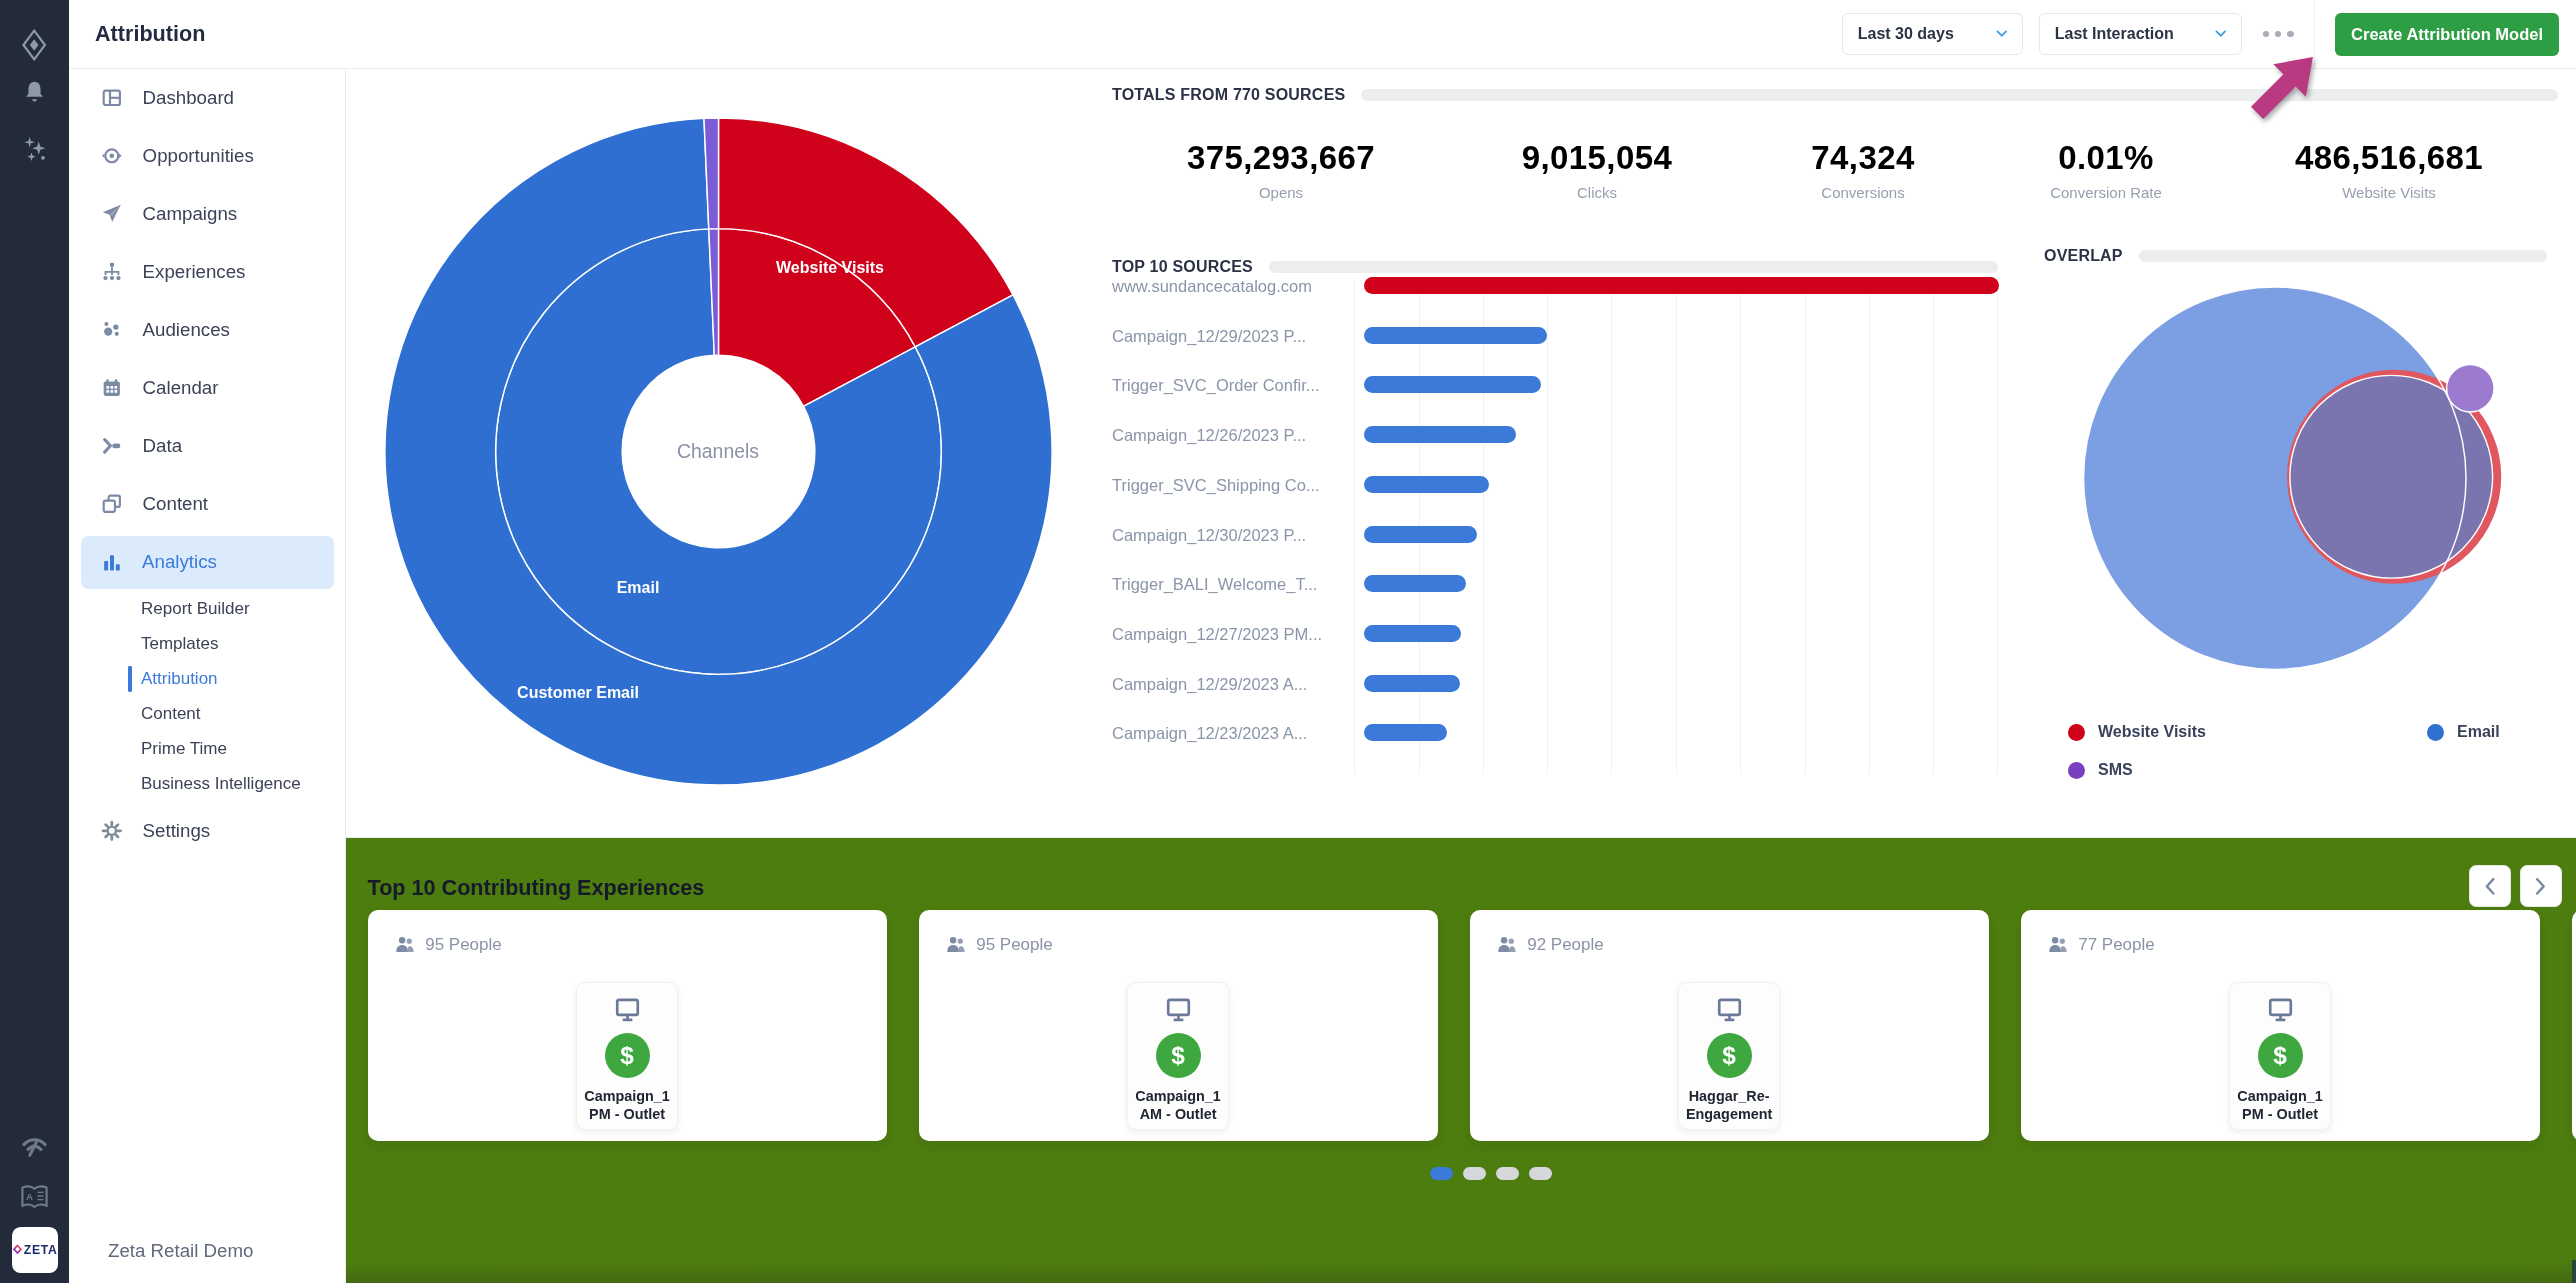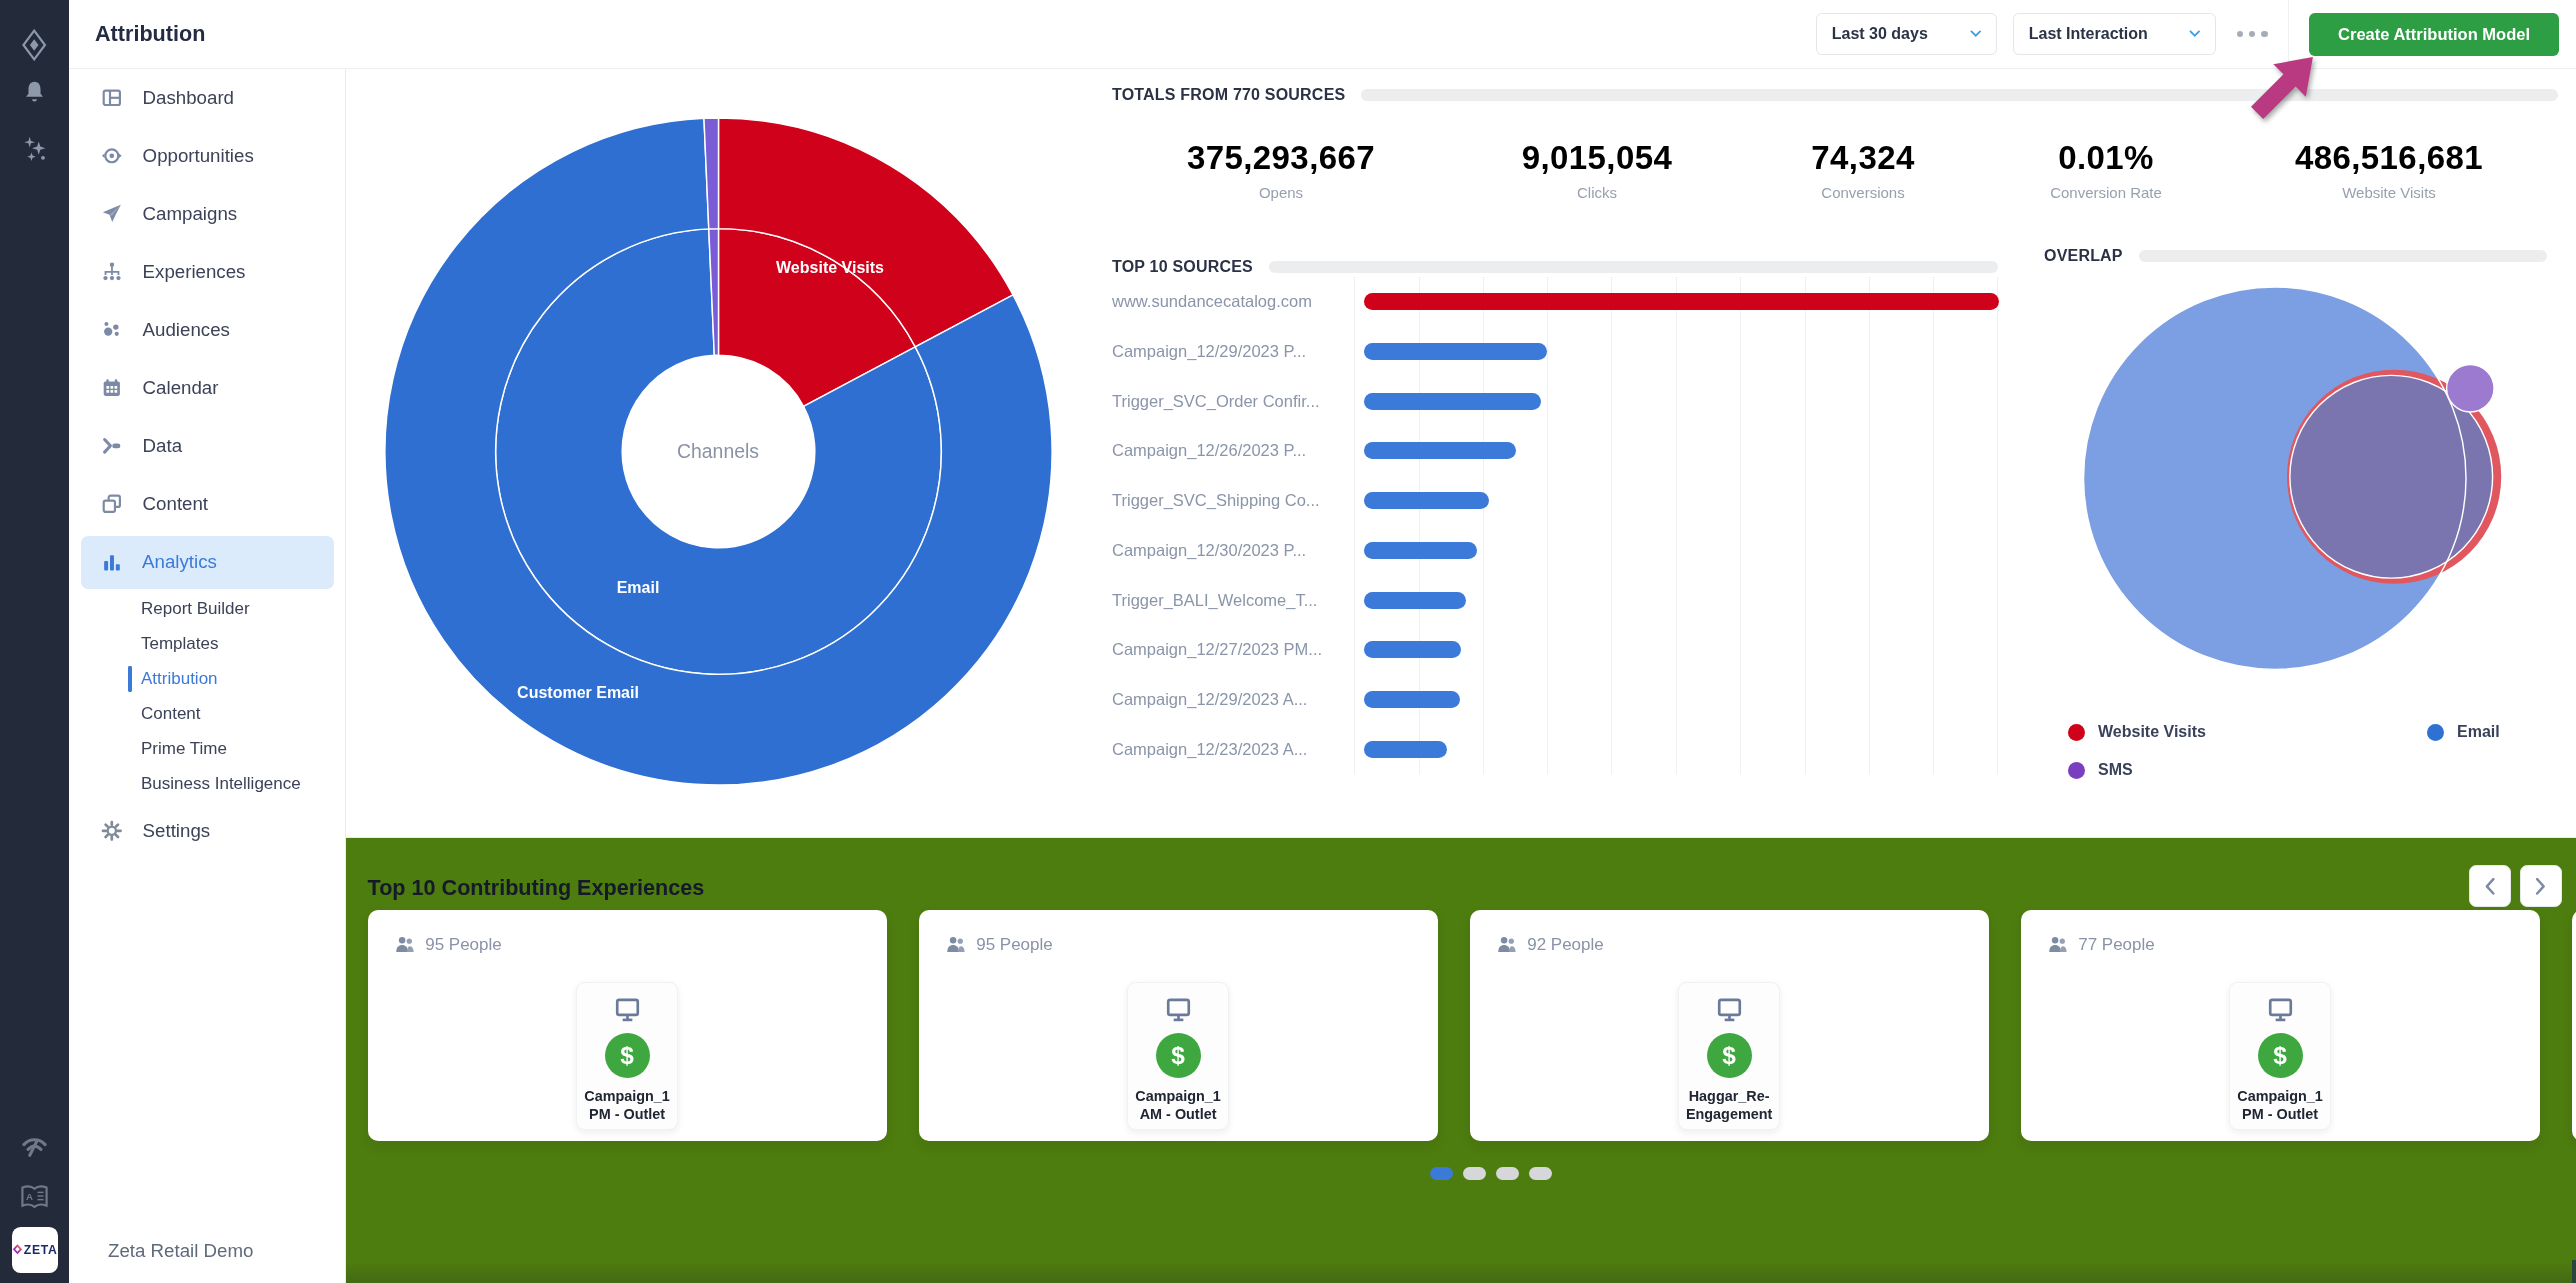--- a/index.html
+++ b/index.html
@@ -26,21 +26,21 @@
 
   
   .header { position:absolute; left:69px; right:0; top:0; height:69px; background:#fff; border-bottom:1.4px solid #eceef0; display:flex; align-items:center; z-index:25; }
   .page-title { margin-left:26px; font-size:21.6px; font-weight:bold; color:#232c43; }
   .hcontrols { margin-left:auto; display:flex; align-items:center; height:100%; }
   .dd { height:42px; border:1.4px solid #e3e6ea; border-radius:5.8px; background:#fff; display:flex; align-items:center; justify-content:space-between; padding:0 14.4px; font-size:16px; font-weight:600; color:#2b3447; cursor:pointer; margin-right:16px; }
   .dd1 { width:181px; } .dd2 { width:203px; }
   .more-dots { display:flex; gap:5.8px; margin:0 20px 0 4.3px; cursor:pointer; }
   .more-dots i { width:6.5px; height:6.5px; border-radius:50%; background:#a6adb6; }
   .vdiv { width:1.4px; height:69px; background:#eef0f2; }
-  .create-btn { margin:0 17px 0 20px; height:43px; padding:0 29px; border:none; border-radius:5.8px; background:#2e9e44; color:#fff; font-size:16.5px; font-weight:bold; font-family:inherit; cursor:pointer; }
+  .create-btn { margin:0 17px 0 20px; height:43px; padding:0 16px; border:none; border-radius:5.8px; background:#2e9e44; color:#fff; font-size:16.5px; font-weight:bold; font-family:inherit; cursor:pointer; }
 
   
   .main { position:absolute; left:346px; top:70px; width:2230px; height:766px; background:#fff; }
   .sec-head { position:absolute; display:flex; align-items:center; }
   .sec-label { font-size:16px; font-weight:bold; color:#2b3245; letter-spacing:0.2px; white-space:nowrap; }
   .sec-pill { flex:1; height:11.5px; border-radius:5.8px; background:#ebedef; margin-left:16px; }
   .head-totals { left:766px; top:16px; width:1446px; }
   .head-top10  { left:766px; top:188px; width:886px; }
   .head-overlap{ left:1698px; top:177px; width:503px; }
 
@@ -50,21 +50,21 @@
 
   
   .sunburst { position:absolute; left:26px; top:35px; }
   .ring-label { position:absolute; transform:translate(-50%,-50%); color:#fff; font-size:16px; font-weight:600; white-space:nowrap; pointer-events:none; }
   .center-label { position:absolute; transform:translate(-50%,-50%); color:#8a93a6; font-size:19.4px; }
 
   
   .grid-wrap { position:absolute; left:1008px; top:207px; width:645px; height:497px; }
   .grid-wrap i { position:absolute; top:0; bottom:0; width:1.4px; background:#eef0f3; }
   .src-rows { position:absolute; left:766px; top:207px; width:887px; height:497px; display:flex; flex-direction:column; }
-  .src-row { flex:1; display:flex; align-items:center; cursor:pointer;gap:18px; }
+  .src-row { flex:1; display:flex; cursor:pointer;gap:18px; }
   .src-label { width:237px; padding-right:10px; font-size:16.5px; color:#8a95a9; white-space:nowrap; overflow:hidden; }
   .src-barwrap { width:645px; position:relative; }
   .src-bar { height:17px; border-radius:8.6px; }
 
   
   .venn { position:absolute; left:1698px; top:201px; }
   .legend { position:absolute; left:1722px; top:653px; width:489px; display:grid; grid-template-columns:359px auto; row-gap:20px; }
   .leg-item { display:flex; align-items:center; gap:13px; }
   .leg-dot { width:17px; height:17px; border-radius:50%; }
   .leg-txt { font-size:16px; font-weight:600; color:#39425a; }

